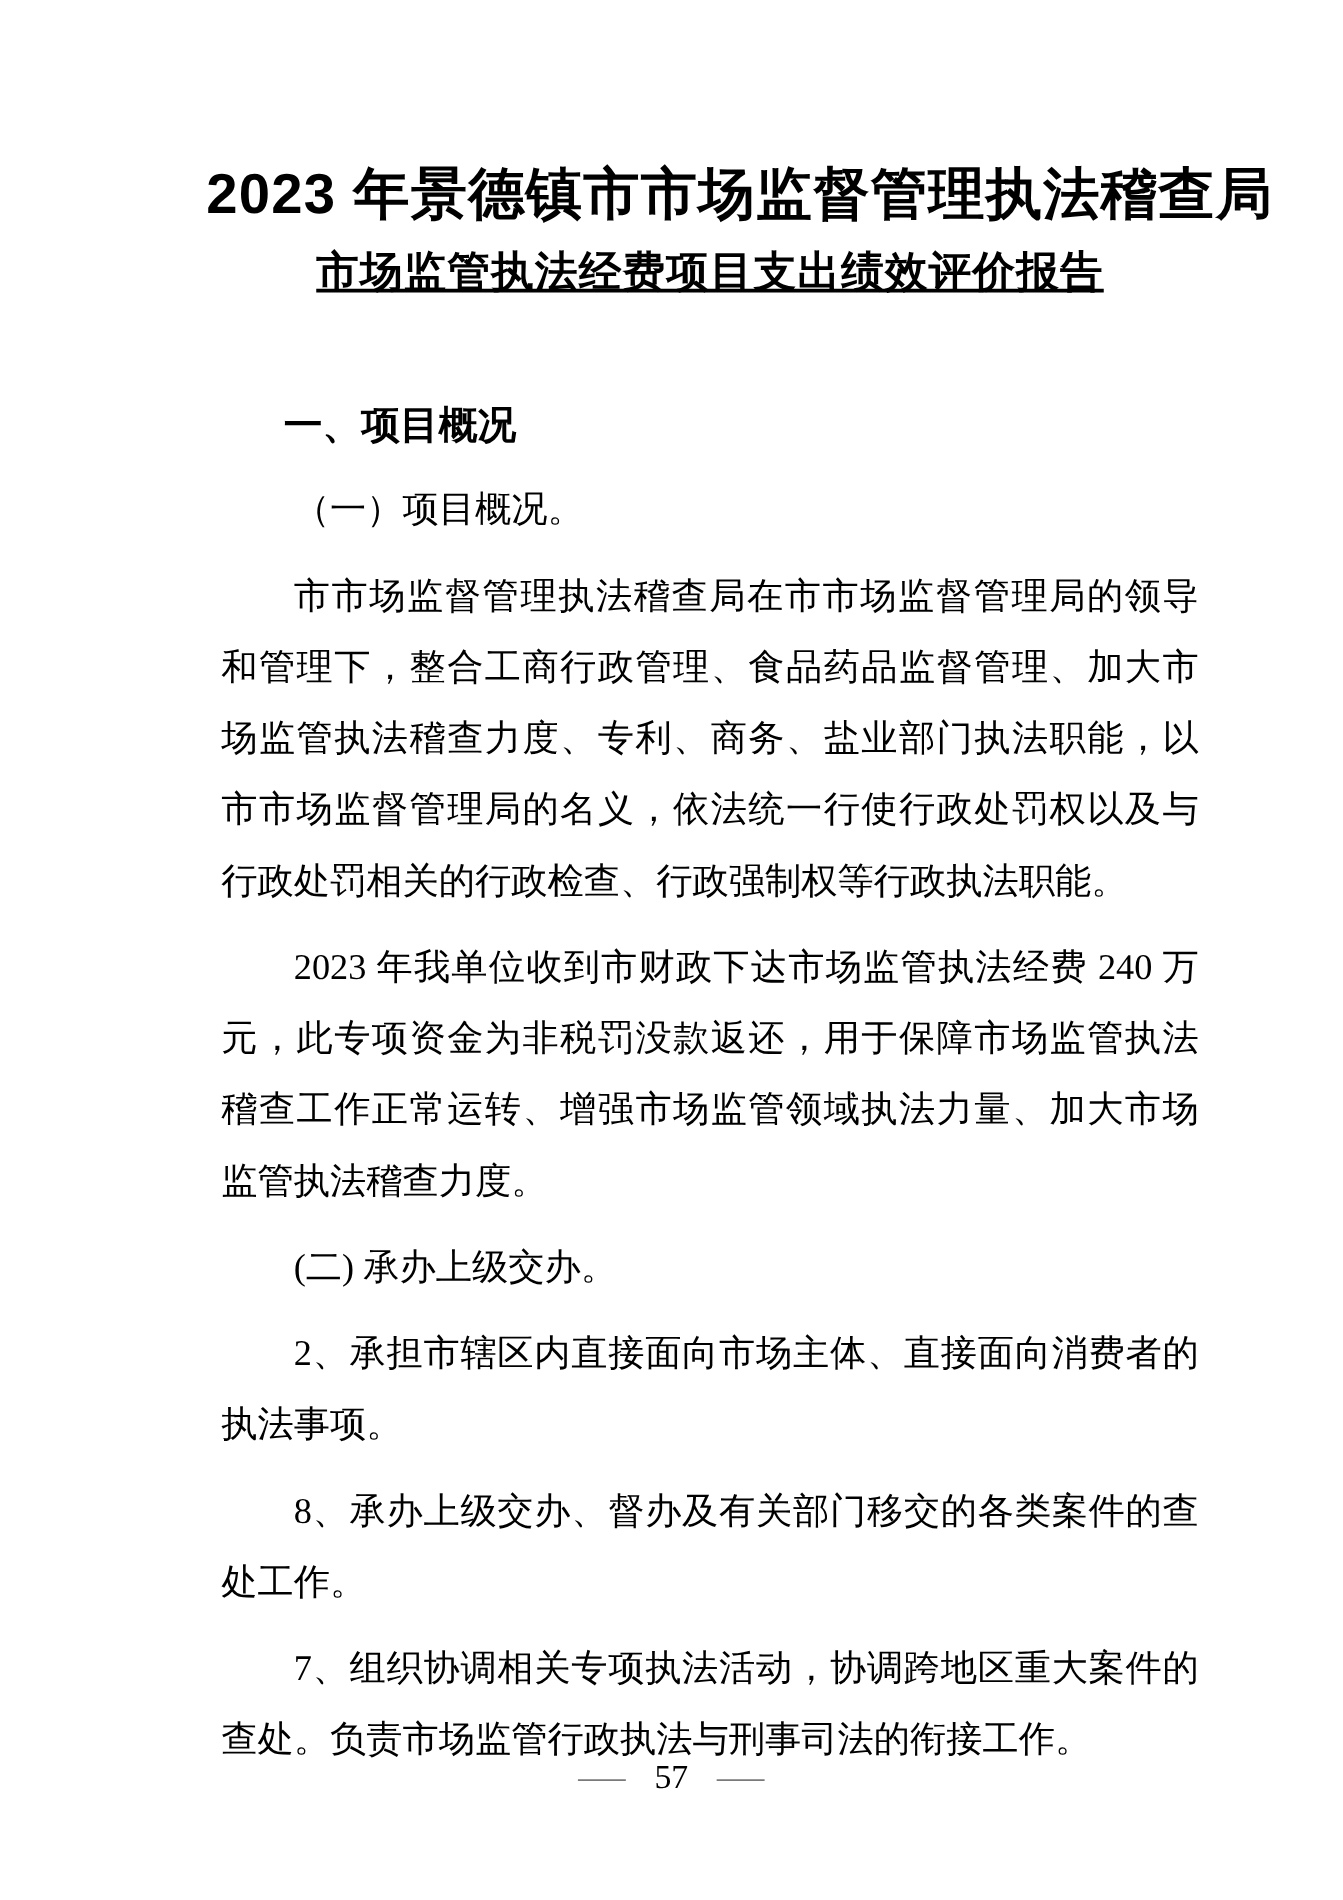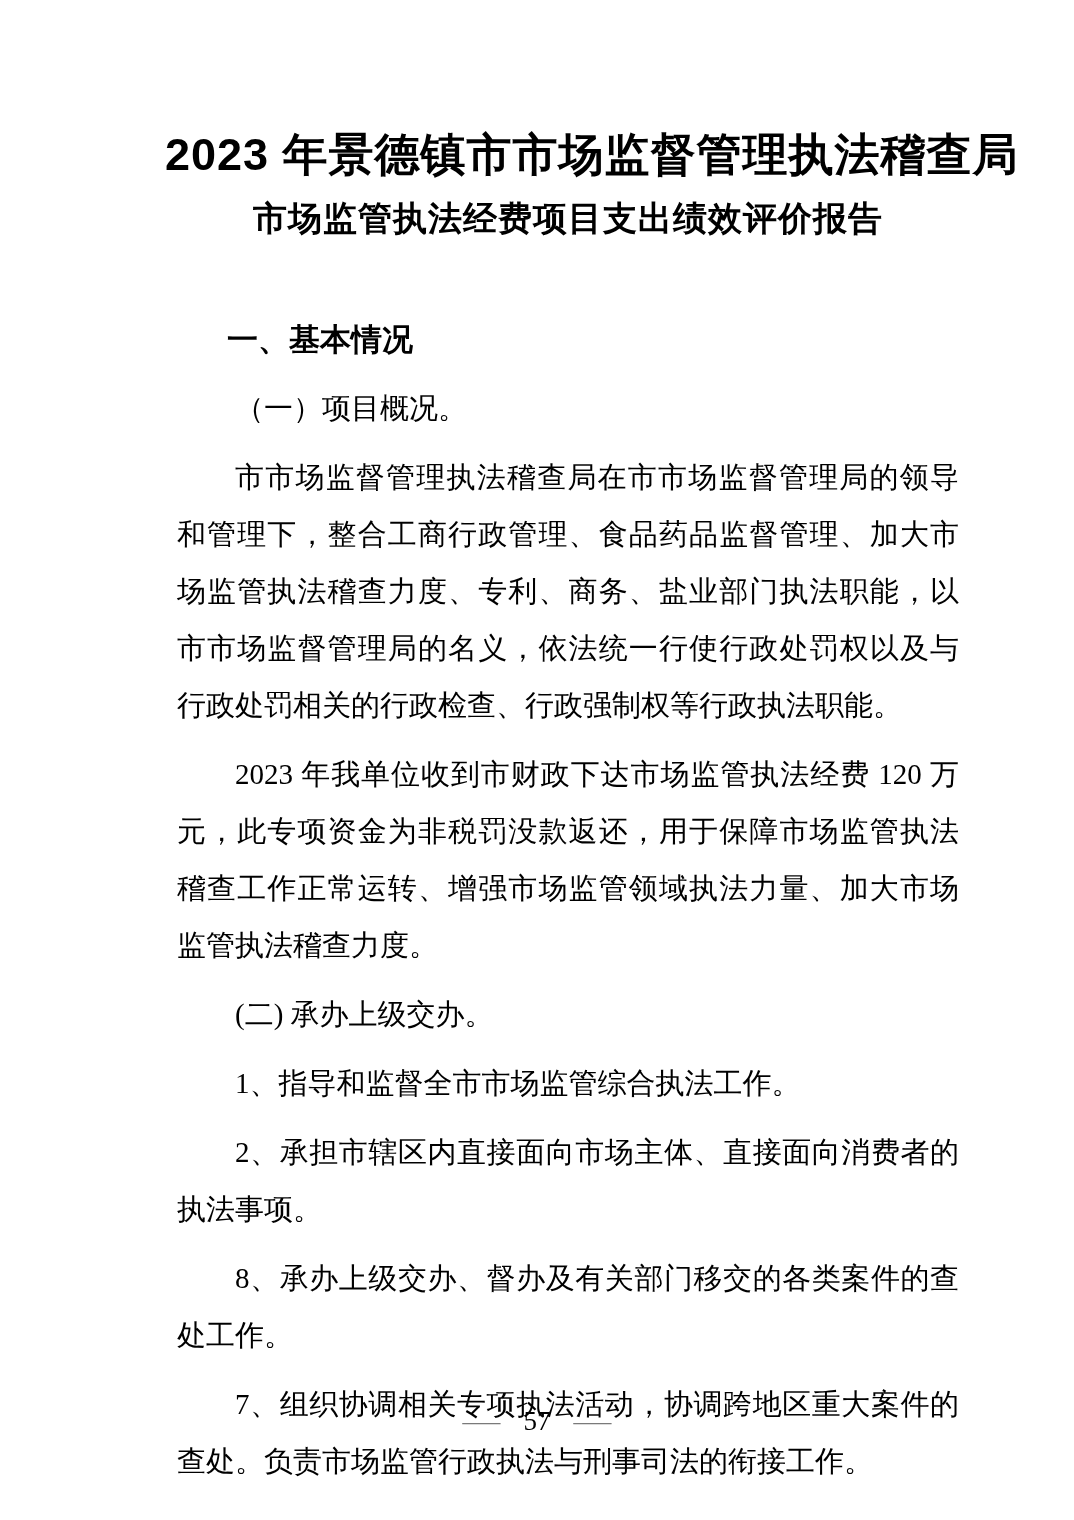--- a/index.html
+++ b/index.html
@@ -30,20 +30,21 @@
   }
   .title2 {
     text-align: center;
     font-family: "Liberation Sans", sans-serif;
     font-weight: 700;
     font-size: 34px;
     line-height: 1.35;
     margin-top: 14px;
     letter-spacing: 1px;
     white-space: nowrap;
+    text-decoration: underline;
   }
   .section-heading {
     font-family: "Liberation Sans", sans-serif;
     font-weight: 700;
     font-size: 31px;
     line-height: 57px;
     text-indent: 2em;
     margin-top: 69px;
   }
   .para {
@@ -75,31 +76,30 @@
 </style>
 </head>
 <body>
 
 <div class="page">
 
   <div class="title1">2023 年景德镇市市场监督管理执法稽查局</div>
 
   <div class="title2">市场监管执法经费项目支出绩效评价报告</div>
 
-  <div class="section-heading">一、基本情况</div>
+  <div class="section-heading">一、项目概况</div>
 
   <p class="para">（一）项目概况。</p>
 
   <p class="para">市市场监督管理执法稽查局在市市场监督管理局的领导和管理下，整合工商行政管理、食品药品监督管理、加大市场监管执法稽查力度、专利、商务、盐业部门执法职能，以市市场监督管理局的名义，依法统一行使行政处罚权以及与行政处罚相关的行政检查、行政强制权等行政执法职能。</p>
 
-  <p class="para">2023 年我单位收到市财政下达市场监管执法经费 120 万元，此专项资金为非税罚没款返还，用于保障市场监管执法稽查工作正常运转、增强市场监管领域执法力量、加大市场监管执法稽查力度。</p>
+  <p class="para">2023 年我单位收到市财政下达市场监管执法经费 240 万元，此专项资金为非税罚没款返还，用于保障市场监管执法稽查工作正常运转、增强市场监管领域执法力量、加大市场监管执法稽查力度。</p>
 
   <p class="para">(二) 承办上级交办。</p>
 
-  <p class="para">1、指导和监督全市市场监管综合执法工作。</p>
 
   <p class="para">2、承担市辖区内直接面向市场主体、直接面向消费者的执法事项。</p>
 
   <p class="para">8、承办上级交办、督办及有关部门移交的各类案件的查处工作。</p>
 
   <p class="para">7、组织协调相关专项执法活动，协调跨地区重大案件的查处。负责市场监管行政执法与刑事司法的衔接工作。</p>
 
   <div class="footer">
     <span class="dash">—</span>
     <span class="page-num">57</span>

